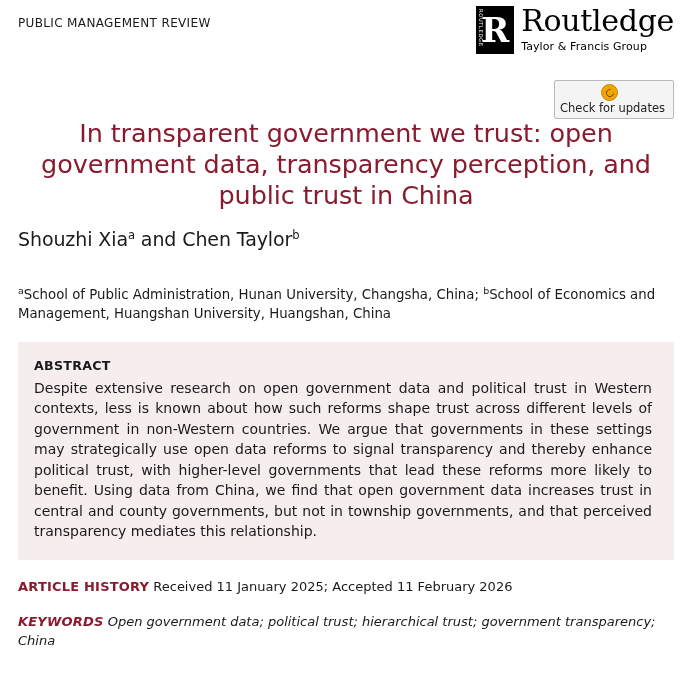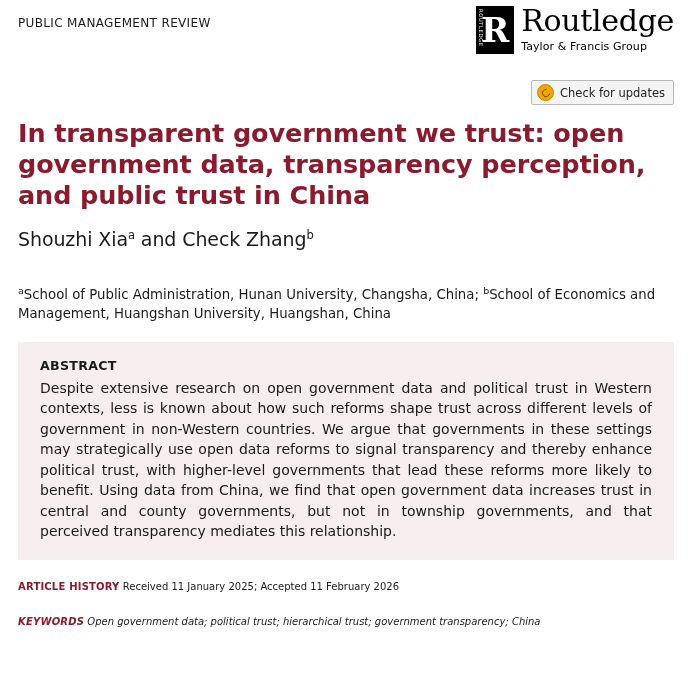--- a/index.html
+++ b/index.html
@@ -97,20 +97,21 @@
     right: 18px;
     top: 80px;
     display: flex;
     align-items: center;
     border: 1px solid #b9b9b9;
     background: #f4f4f4;
     border-radius: 2px;
     padding: 3px 8px 3px 5px;
     font-size: 11.5px;
     color: #222;
+    flex-direction: column;
   }
   .check-updates .cu-icon {
     width: 15px;
     height: 15px;
     border-radius: 50%;
     background: #f0a500;
     border: 1px solid #c98500;
     margin-right: 6px;
     position: relative;
     flex: none;
@@ -126,23 +127,24 @@
     border: 1.6px solid #7a4e00;
     border-right-color: transparent;
     transform: rotate(-35deg);
   }
 
   
   .title {
     margin-top: 56px;
     font-size: 25.5px;
     line-height: 31px;
-    font-weight: bold;
+    font-weight: normal;
     color: #8a1b2e;
     letter-spacing: -0.1px;
+    text-align: center;
   }
 
   
   .authors {
     margin-top: 17px;
     font-size: 19px;
     color: #1a1a1a;
     letter-spacing: -0.1px;
   }
   .authors sup {
@@ -159,40 +161,40 @@
   }
   .affiliations sup {
     font-size: 9.5px;
     vertical-align: super;
   }
 
   
   .abstract-box {
     margin-top: 18px;
     background: #f6eeee;
-    padding: 16px 22px 18px 22px;
+    padding: 16px 22px 18px 16px;
   }
   .abstract-label {
     font-size: 12.6px;
     font-weight: bold;
     letter-spacing: 0.3px;
     color: #1a1a1a;
     margin-bottom: 5px;
   }
   .abstract-text {
     font-size: 14px;
     line-height: 20.5px;
     text-align: justify;
     color: #1a1a1a;
   }
 
   
   .meta-row {
     margin-top: 17px;
-    font-size: 10px;
+    font-size: 13px;
     line-height: 19px;
     color: #1a1a1a;
   }
   .meta-row .meta-label {
     color: #8a1b2e;
     font-weight: bold;
     letter-spacing: 0.2px;
   }
   .meta-keywords {
     margin-top: 16px;
@@ -220,21 +222,21 @@
   </div>
 
   <div class="check-updates">
     <span class="cu-icon"></span>
     <span>Check for updates</span>
   </div>
 
   <h1 class="title">In transparent government we trust: open government data, transparency perception, and public trust in China</h1>
 
   <div class="authors">
-    <span>Shouzhi Xia</span><sup>a</sup><span> and </span><span>Check Zhang</span><sup>b</sup>
+    <span>Shouzhi Xia</span><sup>a</sup><span> and </span><span>Chen Taylor</span><sup>b</sup>
   </div>
 
   <div class="affiliations">
     <sup>a</sup><span>School of Public Administration, Hunan University, Changsha, China; </span><sup>b</sup><span>School of Economics and Management, Huangshan University, Huangshan, China</span>
   </div>
 
   <div class="abstract-box">
     <div class="abstract-label">ABSTRACT</div>
     <div class="abstract-text">Despite extensive research on open government data and political trust in Western contexts, less is known about how such reforms shape trust across different levels of government in non-Western countries. We argue that governments in these settings may strategically use open data reforms to signal transparency and thereby enhance political trust, with higher-level governments that lead these reforms more likely to benefit. Using data from China, we find that open government data increases trust in central and county governments, but not in township governments, and that perceived transparency mediates this relationship.</div>
   </div>

